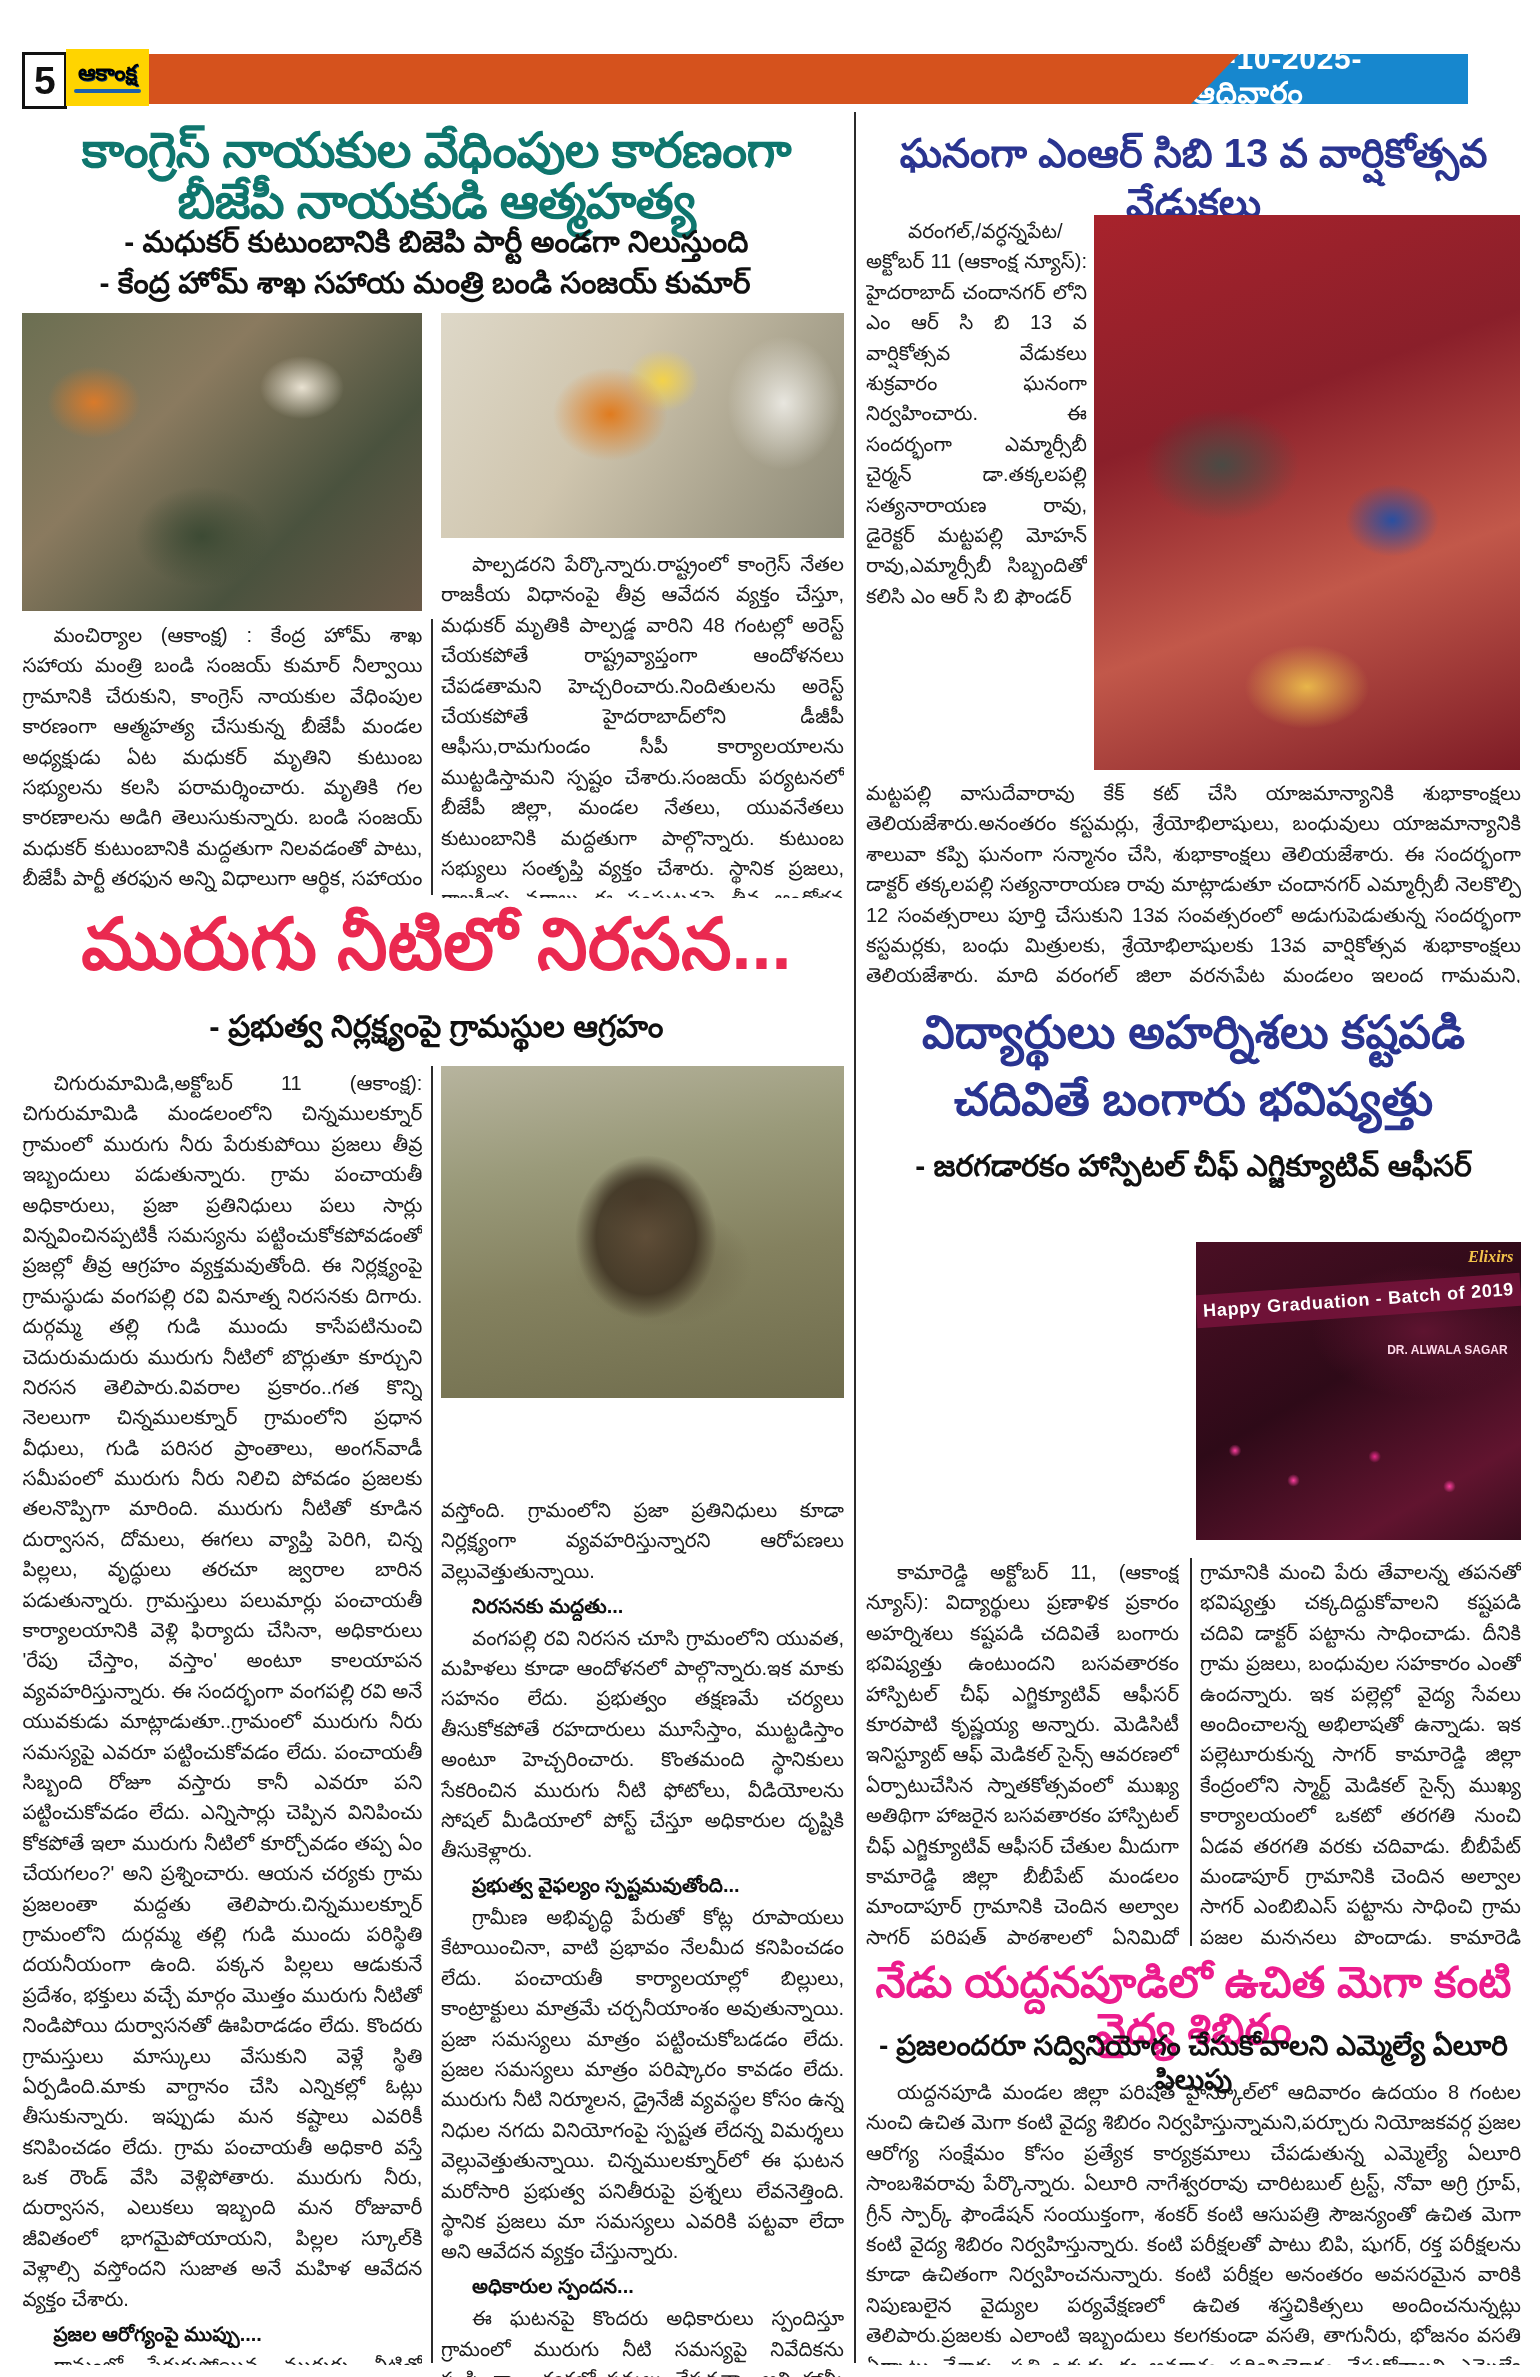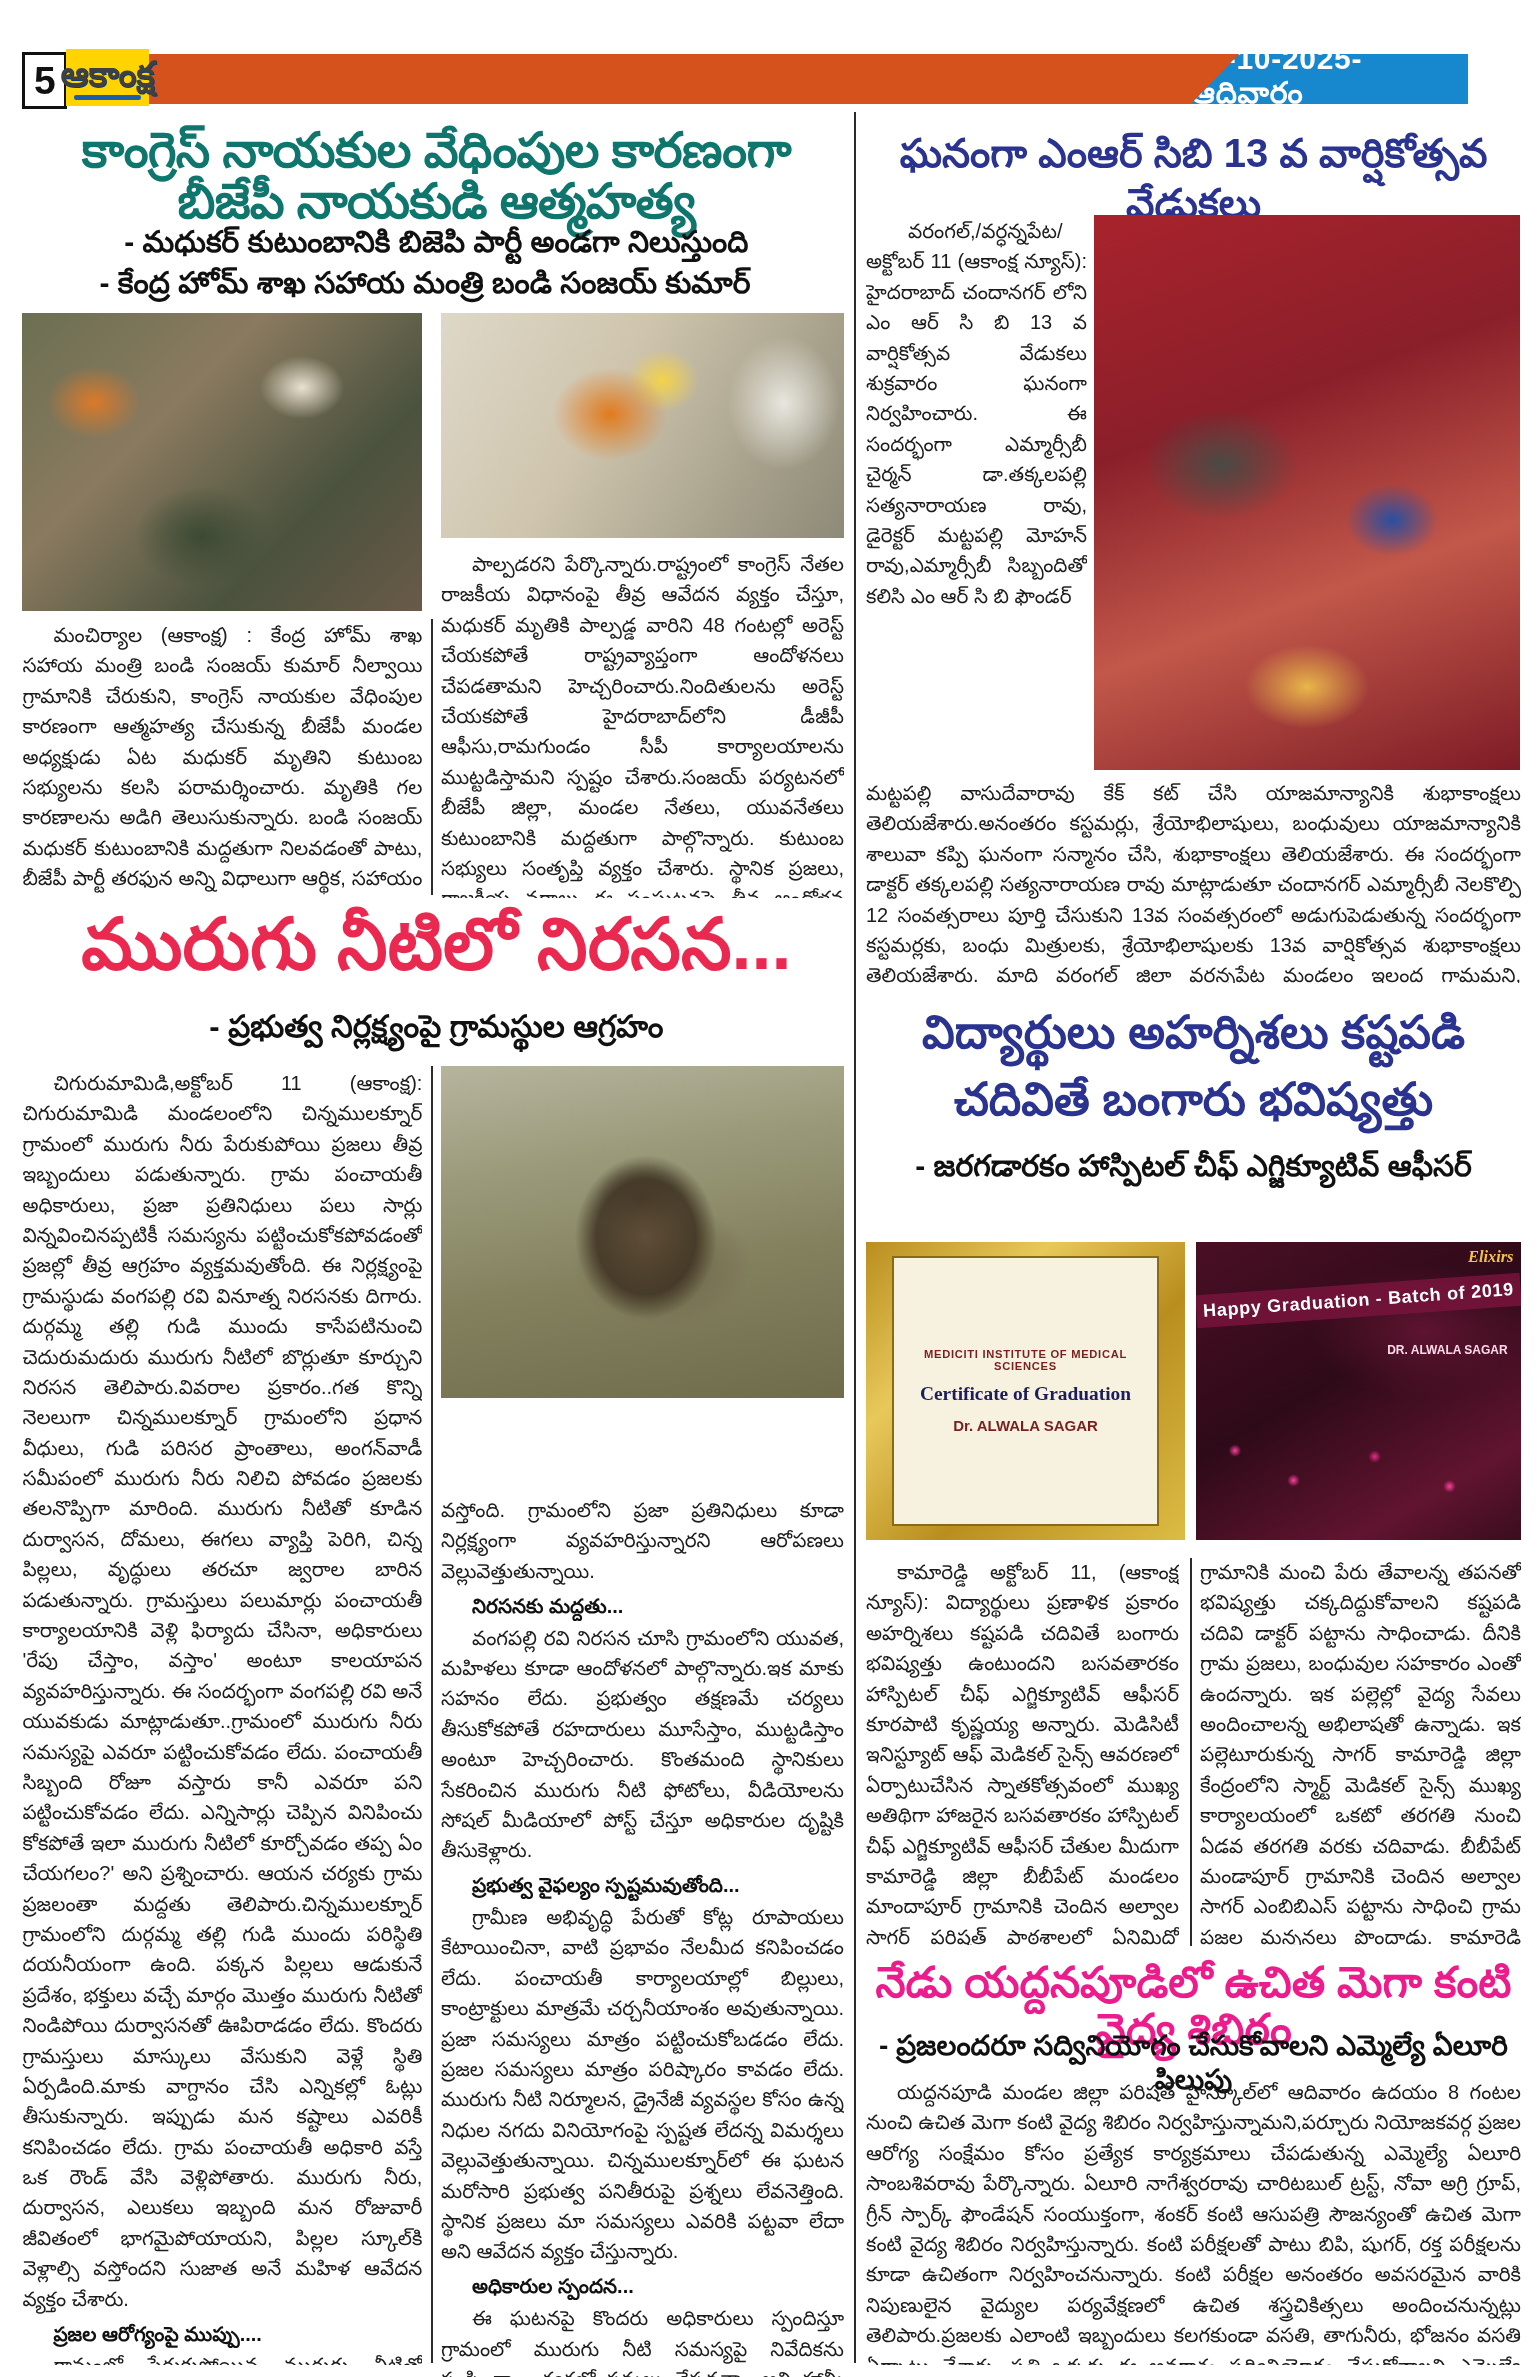--- a/index.html
+++ b/index.html
@@ -8,21 +8,21 @@
   .abs{position:absolute;}
 
   
   .topbar{background:#d5521d;}
   .datebox{background:#1787ce;clip-path:polygon(48px 0,100% 0,100% 100%,0 100%);
            display:flex;align-items:center;justify-content:center;}
   .datebox span{color:#ffffff;font-weight:bold;font-size:30px;letter-spacing:0.7px;}
   .pagenobox{background:#ffffff;border:3px solid #111;display:flex;align-items:center;justify-content:center;}
   .pagenobox span{font-size:39px;font-weight:bold;color:#111;}
   .logobox{background:#ffd400;display:flex;flex-direction:column;align-items:center;justify-content:center;}
-  .logobox .lg{color:#404040;font-weight:bold;font-size:35px;line-height:1;text-shadow:0.7px 0.7px 0 #0c3c77;}
+  .logobox .lg{color:#000000;font-weight:bold;font-size:22px;line-height:1;text-shadow:0.7px 0.7px 0 #0c3c77;}
   .logobox .lgbar{width:80%;height:4.5px;background:#1b5fac;margin-top:4.5px;border-radius:2.2px;}
 
   
   .h-red{color:#0f766e;font-weight:bold;text-align:center;line-height:1.05;letter-spacing:-0.7px;}
   .h-navy{color:#2a3490;font-weight:bold;text-align:center;line-height:1.25;}
   .h-crimson{color:#ea2950;font-weight:bold;text-align:center;line-height:1.05;}
   .h-magenta{color:#ec1c8d;font-weight:bold;text-align:center;line-height:1.1;}
   .sub-bullet{color:#111;font-weight:bold;text-align:center;line-height:1.2;}
 
   
@@ -140,27 +140,20 @@
     <p>వంగపల్లి రవి నిరసన చూసి గ్రామంలోని యువత, మహిళలు కూడా ఆందోళనలో పాల్గొన్నారు.ఇక మాకు సహనం లేదు. ప్రభుత్వం తక్షణమే చర్యలు తీసుకోకపోతే రహదారులు మూసేస్తాం, ముట్టడిస్తాం అంటూ హెచ్చరించారు. కొంతమంది స్థానికులు సేకరించిన మురుగు నీటి ఫోటోలు, వీడియోలను సోషల్ మీడియాలో పోస్ట్ చేస్తూ అధికారుల దృష్టికి తీసుకెళ్లారు.</p>
     <div class="sechead">ప్రభుత్వ వైఫల్యం స్పష్టమవుతోంది...</div>
     <p>గ్రామీణ అభివృద్ధి పేరుతో కోట్ల రూపాయలు కేటాయించినా, వాటి ప్రభావం నేలమీద కనిపించడం లేదు. పంచాయతీ కార్యాలయాల్లో బిల్లులు, కాంట్రాక్టులు మాత్రమే చర్చనీయాంశం అవుతున్నాయి. ప్రజా సమస్యలు మాత్రం పట్టించుకోబడడం లేదు. ప్రజల సమస్యలు మాత్రం పరిష్కారం కావడం లేదు. మురుగు నీటి నిర్మూలన, డ్రైనేజీ వ్యవస్థల కోసం ఉన్న నిధుల నగదు వినియోగంపై స్పష్టత లేదన్న విమర్శలు వెల్లువెత్తుతున్నాయి. చిన్నములక్నూర్‌లో ఈ ఘటన మరోసారి ప్రభుత్వ పనితీరుపై ప్రశ్నలు లేవనెత్తింది. స్థానిక ప్రజలు మా సమస్యలు ఎవరికి పట్టవా లేదా అని ఆవేదన వ్యక్తం చేస్తున్నారు.</p>
     <div class="sechead">అధికారుల స్పందన...</div>
     <p>ఈ ఘటనపై కొందరు అధికారులు స్పందిస్తూ గ్రామంలో మురుగు నీటి సమస్యపై నివేదికను పంపించాం. త్వరలో పనులు చేపడతాం అని హామీ ఇచ్చారు. డ్రైనేజీ మార్గం మూసుకుపోవడం వల్ల నీరు నిలిచిపోయింది. తాత్కాలికంగా మురుగు నీటిని పంప్ చేసే ఏర్పాట్లు చేస్తున్నాం అన్నారు. అయితే గ్రామ ప్రజలు మాత్రం పదేపదే హామీలు వినడం తప్ప పనులు జరగడం లేదని విమర్శిస్తున్నారు. ప్రభుత్వ అధికారులు, పంచాయతీ సభ్యులు వెంటనే చర్యలు చేపట్టాలని గ్రామస్తులు డిమాండ్ చేస్తున్నారు. లేకపోతే రానున్న సమస్యలకు ఇలాంటి పెద్ద సమస్యలు తీసుకుంటామని ప్రజలు హెచ్చరిస్తున్నారు.</p>
   </div>
 
   <div class="abs h-navy" style="left:866px;top:999px;width:655px;font-size:46px;line-height:1.45;">విద్యార్థులు అహర్నిశలు కష్టపడి చదివితే బంగారు భవిష్యత్తు</div>
   <div class="abs sub-bullet" style="left:866px;top:1148px;width:655px;font-size:30px;">- జరగడారకం హాస్పిటల్ చీఫ్ ఎగ్జిక్యూటివ్ ఆఫీసర్</div>
 
-  <div class="photo ph-cert" style="left:866px;top:1242px;width:319px;height:298px;">
-    <div class="inner">
-      <div class="l1">MEDICITI INSTITUTE OF MEDICAL SCIENCES</div>
-      <div class="l2">Certificate of Graduation</div>
-      <div class="l3">Dr. ALWALA SAGAR</div>
-    </div>
-  </div>
   <div class="photo ph-grad" style="left:1196px;top:1242px;width:325px;height:298px;">
     <div class="elix">Elixirs</div>
     <div class="banner">Happy Graduation - Batch of 2019</div>
     <div class="scr">DR. ALWALA SAGAR</div>
   </div>
 
   <div class="abs body-col" style="left:866px;top:1557px;width:313px;height:388px;overflow:hidden;">
     <p>కామారెడ్డి అక్టోబర్ 11, (ఆకాంక్ష న్యూస్): విద్యార్థులు ప్రణాళిక ప్రకారం అహర్నిశలు కష్టపడి చదివితే బంగారు భవిష్యత్తు ఉంటుందని బసవతారకం హాస్పిటల్ చీఫ్ ఎగ్జిక్యూటివ్ ఆఫీసర్ కూరపాటి కృష్ణయ్య అన్నారు. మెడిసిటీ ఇనిస్ట్యూట్ ఆఫ్ మెడికల్ సైన్స్ ఆవరణలో ఏర్పాటుచేసిన స్నాతకోత్సవంలో ముఖ్య అతిథిగా హాజరైన బసవతారకం హాస్పిటల్ చీఫ్ ఎగ్జిక్యూటివ్ ఆఫీసర్ చేతుల మీదుగా కామారెడ్డి జిల్లా బీబీపేట్ మండలం మాందాపూర్ గ్రామానికి చెందిన అల్వాల సాగర్ పరిషత్ పాఠశాలలో ఏనిమిదో తరగతి నుంచి పదో తరగతి వరకు చదివాడు. కామారెడ్డి జిల్లా ఇంటర్మీడియట్ బీడీలు చుట్టి కుటుంబాన్ని పోషిస్తూ సాగర్ ఎంబిబిఎస్ పట్టానందుకున్న సాగర్ గురువుల సూచనలను పాటించి తల్లిదండ్రుల కష్టాన్ని తెలుసుకొని</p>
   </div>
   <div class="abs body-col" style="left:1200px;top:1557px;width:321px;height:388px;overflow:hidden;">

